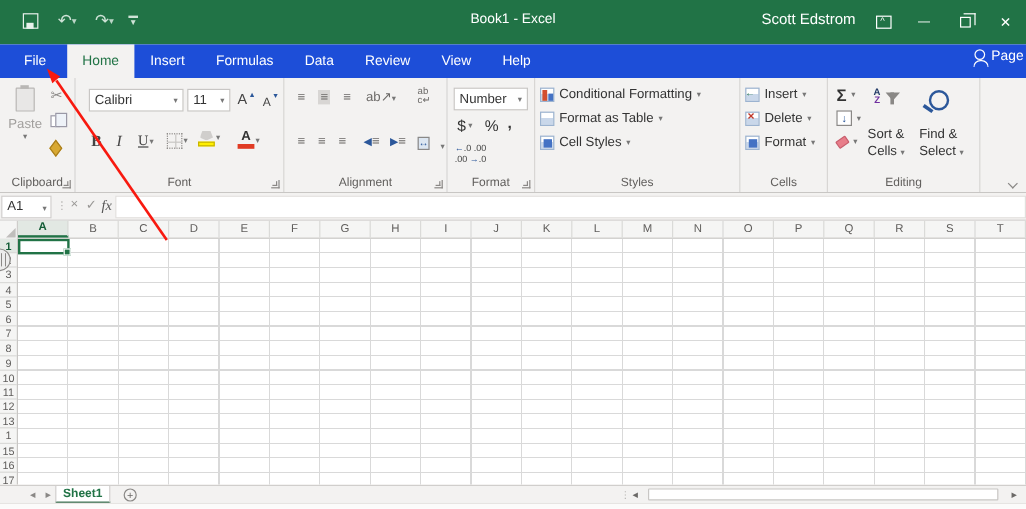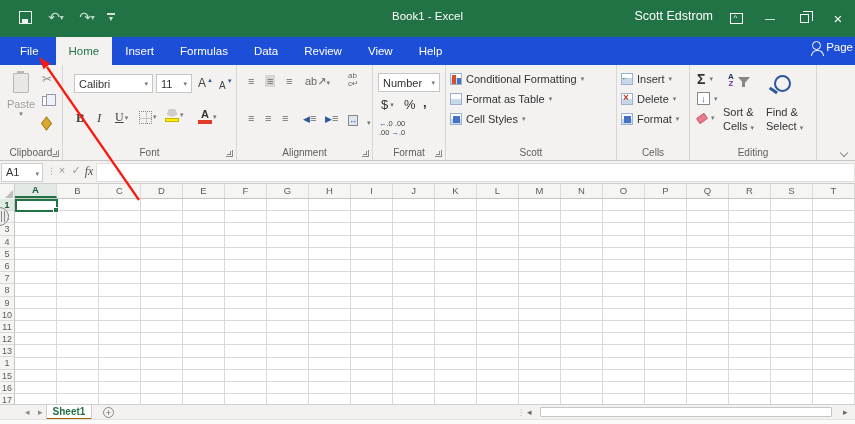--- a/index.html
+++ b/index.html
@@ -132,21 +132,21 @@
       repeating-linear-gradient(to bottom, transparent 0, transparent 11.2px, #d9d9d9 11.2px, #d9d9d9 12.2px); }
   .selcell { position:absolute; left:15px; top:0; width:43px; height:13px; border:2px solid #217346; background:#fff; }
   .selcell:after { content:""; position:absolute; right:-3px; bottom:-3px; width:4px; height:4px; background:#217346; border:1px solid #fff; }
   .scroll-widget { position:absolute; left:-10px; top:207px; width:19px; height:19px; border-radius:50%; background:#ececec; border:1px solid #8a8886; z-index:6; overflow:hidden; }
   .scroll-widget:before { content:""; position:absolute; left:4px; top:3px; right:3px; bottom:3px;
     background:repeating-linear-gradient(to right,#8a8886 0,#8a8886 1px,transparent 1px,transparent 3px); }
 
   
   .sheetbar { position:absolute; left:0; top:404px; width:855px; height:15px; background:#f3f2f1; border-top:1px solid #d0cecc; }
   .nav-ar { position:absolute; top:2px; color:#8a8886; font-size:9px; }
-  .sheettab { position:absolute; left:46px; top:0; width:46px; height:15px; background:#fff; border-left:1px solid #d0cecc; border-right:1px solid #d0cecc; border-bottom:2px solid #a16207; color:#217346; font-weight:bold; font-size:10px; text-align:center; line-height:13px; }
+  .sheettab { position:absolute; left:46px; top:0; width:46px; height:15px; background:#fff; border-left:1px solid #d0cecc; border-right:1px solid #d0cecc; border-bottom:2px solid #14532d; color:#217346; font-weight:bold; font-size:10px; text-align:center; line-height:13px; }
   .addsheet { position:absolute; left:103px; top:2px; width:11px; height:11px; border:1px solid #8a8886; border-radius:50%; color:#6b6967; font-size:9px; text-align:center; line-height:10px; }
   .hsplit { position:absolute; left:517px; top:3px; color:#b0aeac; font-size:8px; }
   .hscroll-ar { position:absolute; top:2px; color:#6b6967; font-size:9px; }
   .hthumb { position:absolute; left:540px; top:2px; width:292px; height:10px; background:#fff; border:1px solid #c8c6c4; border-radius:1px; }
   .statusstrip { position:absolute; left:0; top:419px; width:855px; height:5px; background:#fbfbfa; border-top:1px solid #e6e4e2; }
 
   
   .arrow-svg { position:absolute; left:0; top:0; width:855px; height:424px; z-index:10; pointer-events:none; }
 </style>
 </head>
@@ -322,21 +322,21 @@
       <div class="srow" style="top:28px;">
         <span class="mini-grid"></span>
         <span>Format as Table</span>
         <span class="drop">▾</span>
       </div>
       <div class="srow" style="top:48px;">
         <span class="mini-grid fmt"></span>
         <span>Cell Styles</span>
         <span class="drop">▾</span>
       </div>
-      <div class="glabel">Scott</div>
+      <div class="glabel">Styles</div>
     </div>
 
     <div class="rgroup" style="left:617px; width:73px;">
       <div class="srow" style="top:8px;">
         <span class="mini-grid ins"></span>
         <span>Insert</span>
         <span class="drop">▾</span>
       </div>
       <div class="srow" style="top:28px;">
         <span class="mini-grid del"></span>

